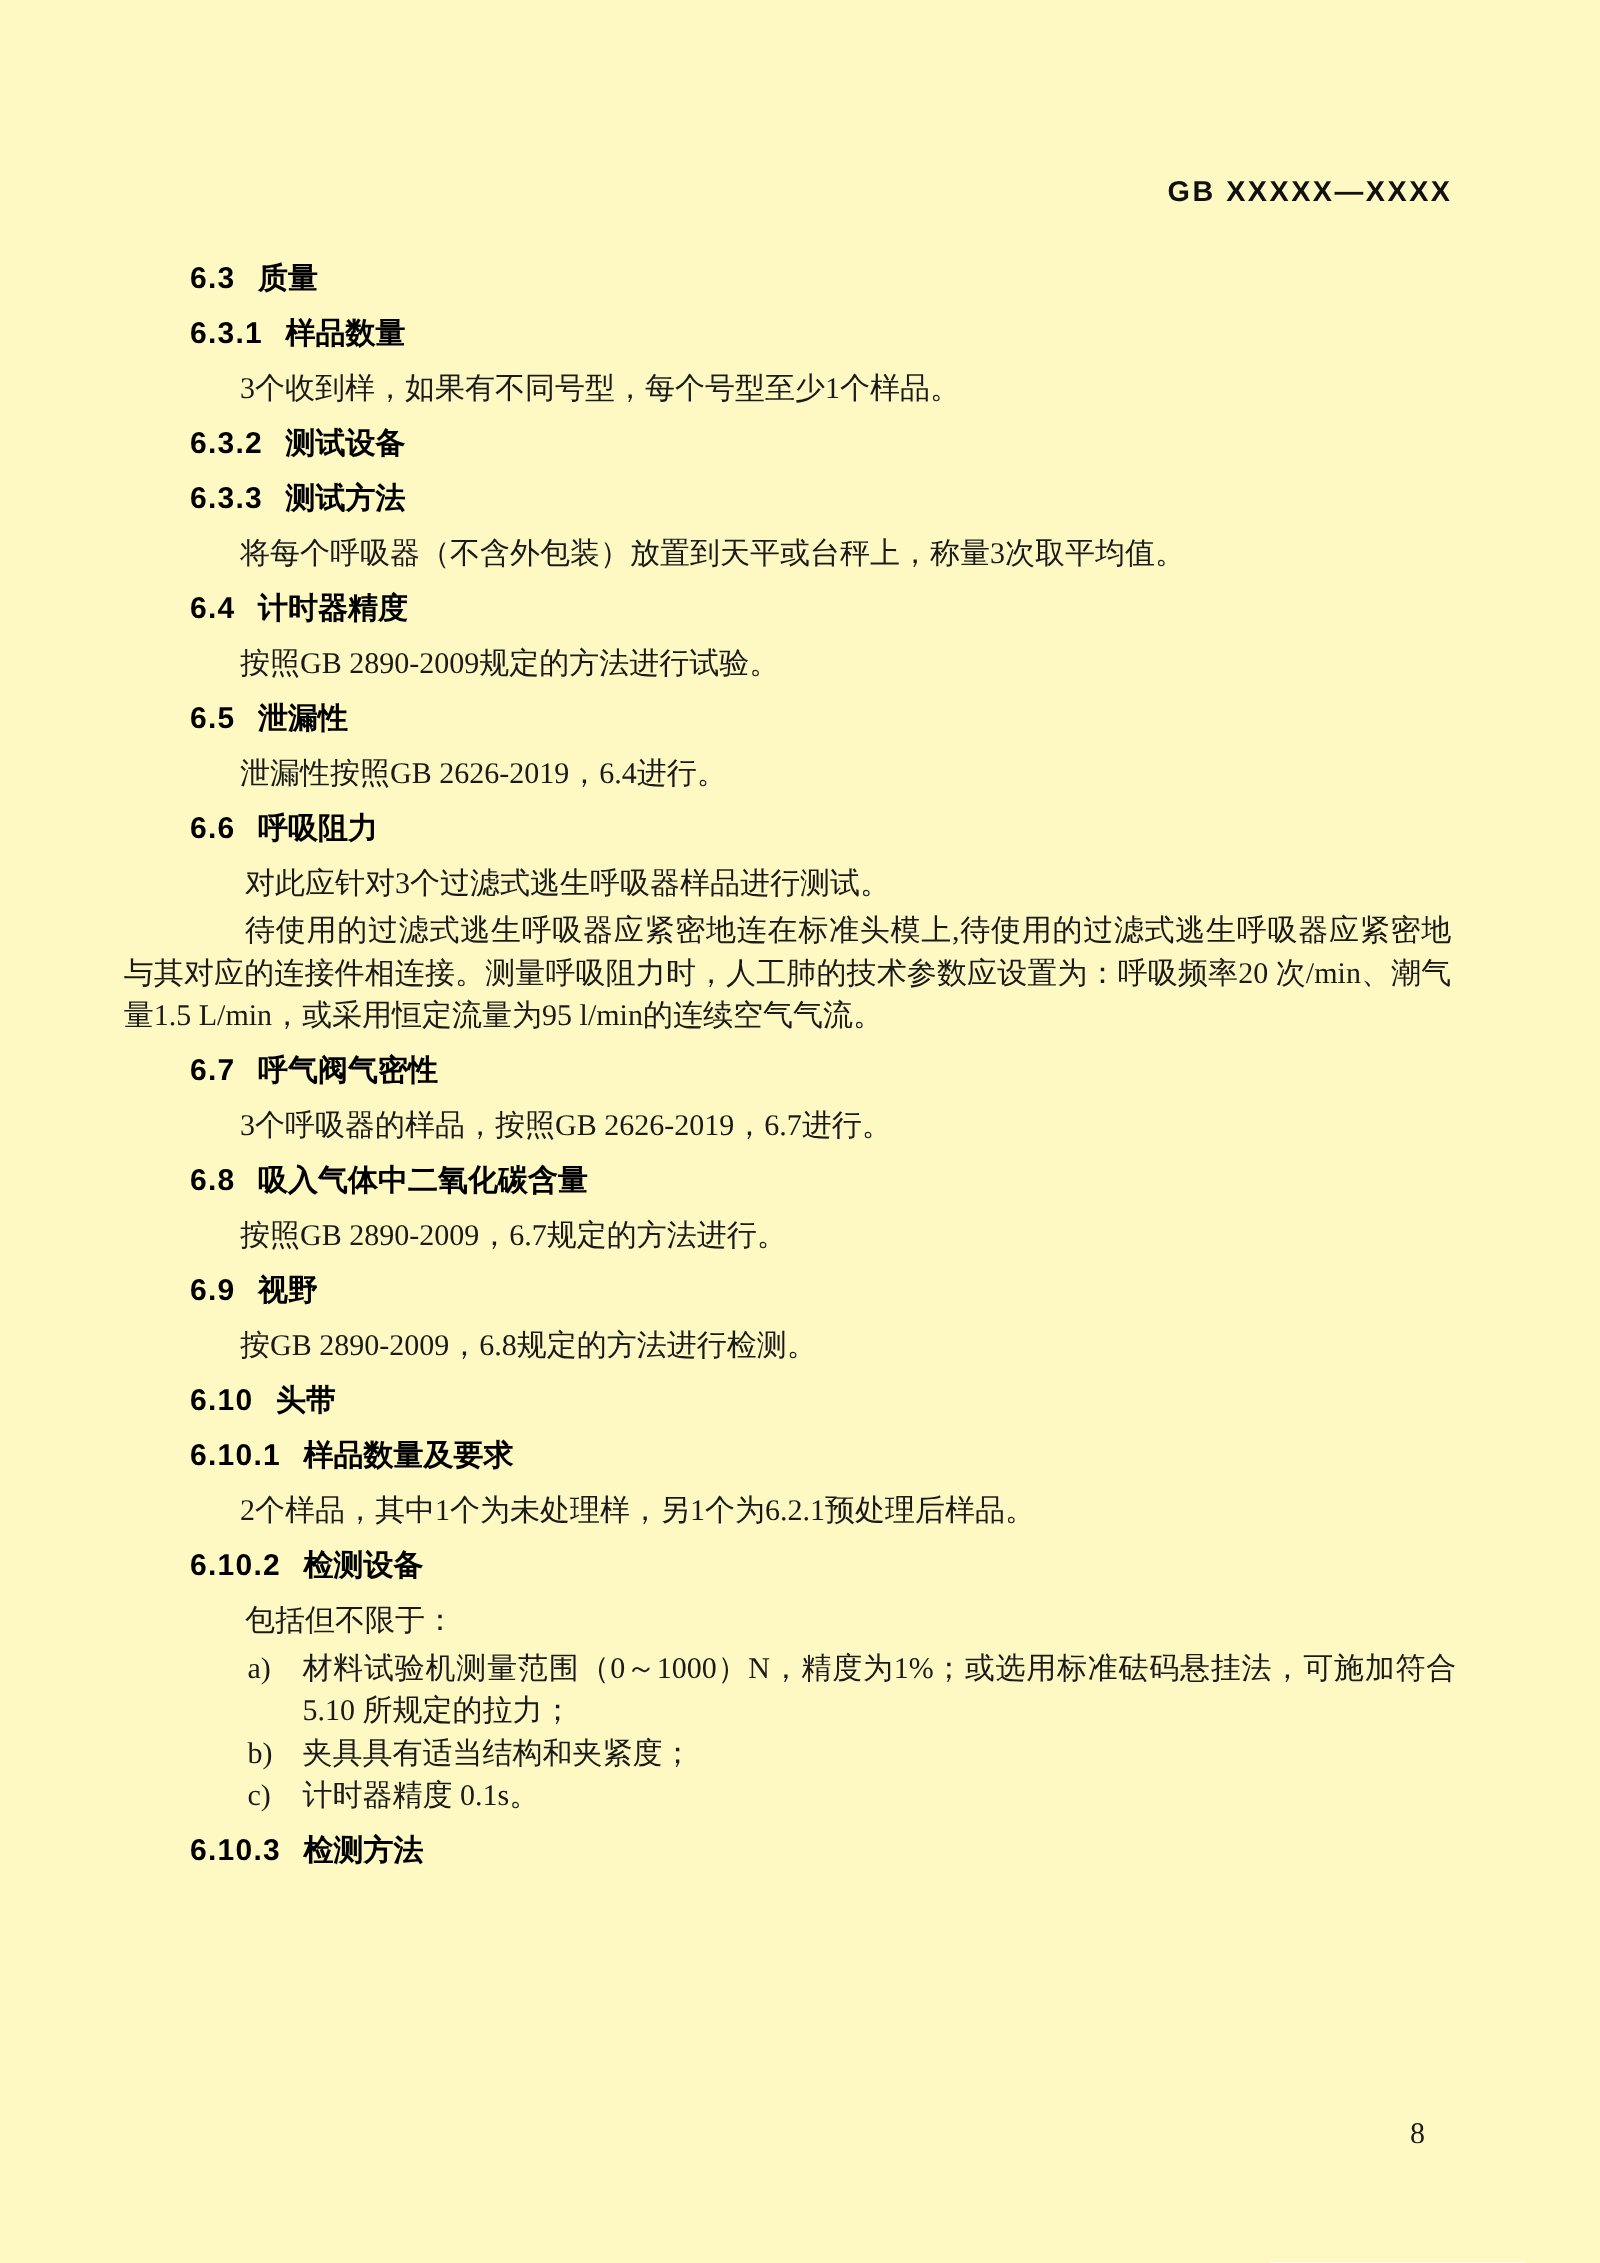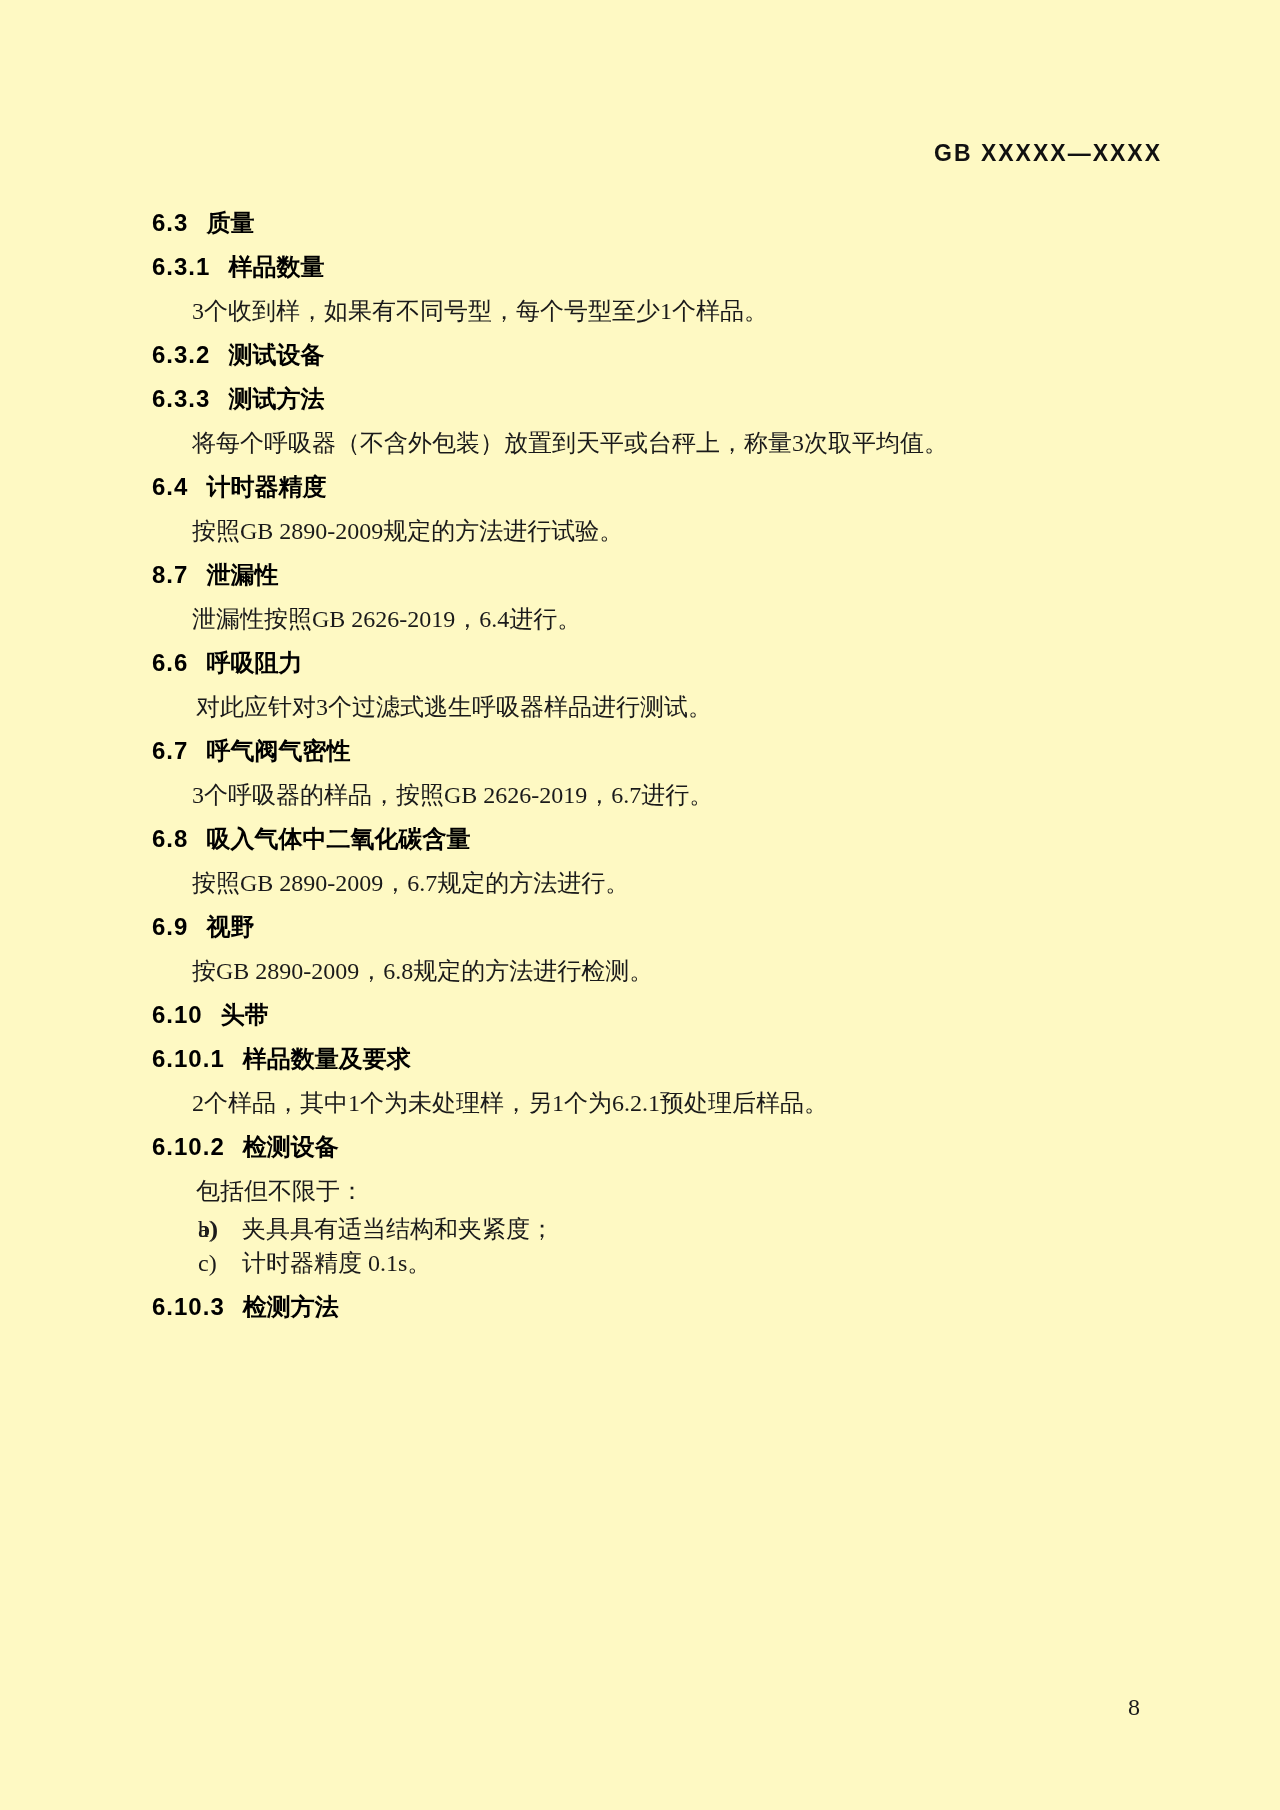--- a/index.html
+++ b/index.html
@@ -89,35 +89,36 @@
 
   <main class="content" id="content">
       <div class="heading h2"><span class="num">6.3</span><span class="title">质量</span></div>
       <div class="heading h3"><span class="num">6.3.1</span><span class="title">样品数量</span></div>
       <p class="para">3个收到样，如果有不同号型，每个号型至少1个样品。</p>
       <div class="heading h3"><span class="num">6.3.2</span><span class="title">测试设备</span></div>
       <div class="heading h3"><span class="num">6.3.3</span><span class="title">测试方法</span></div>
       <p class="para">将每个呼吸器（不含外包装）放置到天平或台秤上，称量3次取平均值。</p>
       <div class="heading h2"><span class="num">6.4</span><span class="title">计时器精度</span></div>
       <p class="para">按照GB 2890-2009规定的方法进行试验。</p>
-      <div class="heading h2"><span class="num">8.7</span><span class="title">泄漏性</span></div>
+      <div class="heading h2"><span class="num">6.5</span><span class="title">泄漏性</span></div>
       <p class="para">泄漏性按照GB 2626-2019，6.4进行。</p>
       <div class="heading h2"><span class="num">6.6</span><span class="title">呼吸阻力</span></div>
       <p class="para tight">对此应针对3个过滤式逃生呼吸器样品进行测试。</p>
+      <p class="para tight">待使用的过滤式逃生呼吸器应紧密地连在标准头模上,待使用的过滤式逃生呼吸器应紧密地与其对应的连接件相连接。测量呼吸阻力时，人工肺的技术参数应设置为：呼吸频率20 次/min、潮气量1.5 L/min，或采用恒定流量为95 l/min的连续空气气流。</p>
       <div class="heading h2"><span class="num">6.7</span><span class="title">呼气阀气密性</span></div>
       <p class="para">3个呼吸器的样品，按照GB 2626-2019，6.7进行。</p>
       <div class="heading h2"><span class="num">6.8</span><span class="title">吸入气体中二氧化碳含量</span></div>
       <p class="para">按照GB 2890-2009，6.7规定的方法进行。</p>
       <div class="heading h2"><span class="num">6.9</span><span class="title">视野</span></div>
       <p class="para">按GB 2890-2009，6.8规定的方法进行检测。</p>
       <div class="heading h2"><span class="num">6.10</span><span class="title">头带</span></div>
       <div class="heading h3"><span class="num">6.10.1</span><span class="title">样品数量及要求</span></div>
       <p class="para">2个样品，其中1个为未处理样，另1个为6.2.1预处理后样品。</p>
       <div class="heading h3"><span class="num">6.10.2</span><span class="title">检测设备</span></div>
       <p class="para tight">包括但不限于：</p>
-      <div class="list-item"><span class="li-label">a)</span></div>
+      <div class="list-item"><span class="li-label">a)</span><span class="li-text">材料试验机测量范围（0～1000）N，精度为1%；或选用标准砝码悬挂法，可施加符合 5.10 所规定的拉力；</span></div>
       <div class="list-item"><span class="li-label">b)</span><span class="li-text">夹具具有适当结构和夹紧度；</span></div>
       <div class="list-item"><span class="li-label">c)</span><span class="li-text">计时器精度 0.1s。</span></div>
       <div class="heading h3"><span class="num">6.10.3</span><span class="title">检测方法</span></div>
     </main>
 
   <div class="page-number">8</div>
 </div>
 
 </body></html>

